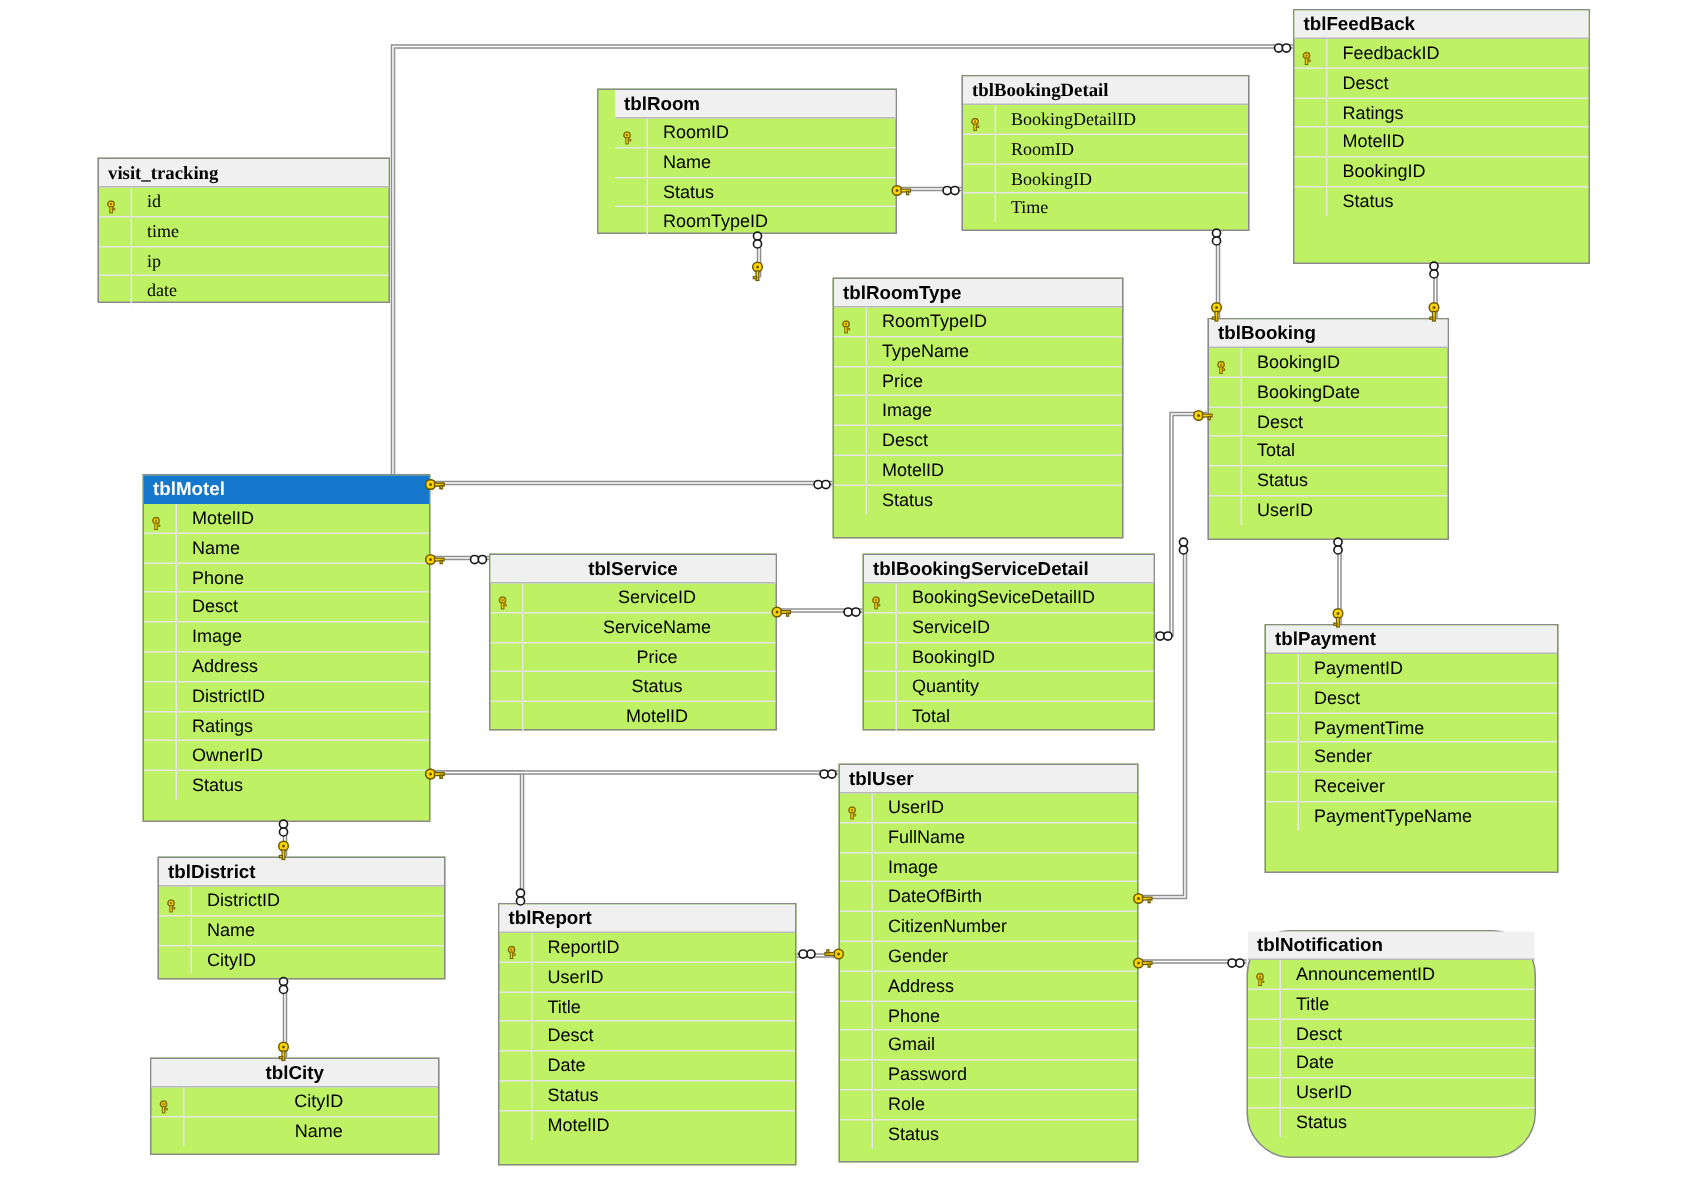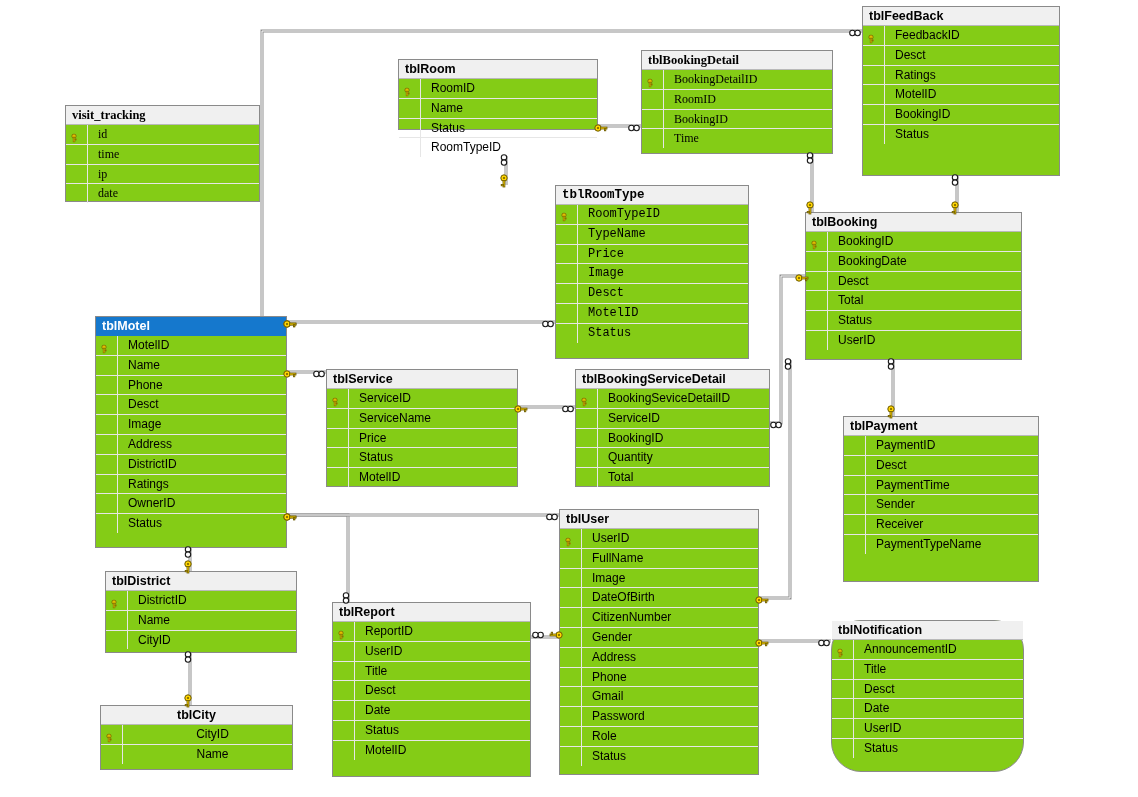--- a/index.html
+++ b/index.html
@@ -10,21 +10,21 @@
     overflow:hidden;
   }
   #canvas{position:relative;width:1138px;height:797px;}
 
   
   #wires{position:absolute;left:0;top:0;width:1138px;height:797px;}
 
   
   .tbl{
     position:absolute;
-    background:#84cc16;
+    background:#bef264;
     border:1px solid #8a8a8a;
     box-sizing:border-box;
     box-shadow:0 0 0 0 rgba(0,0,0,0);
   }
   .tbl .hdr{
     height:18px;
     line-height:18px;
     padding:0 6px;
     font-size:12.5px;
     font-weight:bold;
@@ -120,21 +120,21 @@
                   <circle cx="3" cy="2.6" r="0.7" fill="#7a6700"></circle>
                   <rect x="2.2" y="4.2" width="1.7" height="4.3" fill="#ffd400" stroke="#7a6700" stroke-width="0.7"></rect>
                   <rect x="3.9" y="5.4" width="1.6" height="1.1" fill="#ffd400" stroke="#7a6700" stroke-width="0.6"></rect>
                 </svg></span>
             </div><span class="nm">id</span></div>
           <div class="row"><div class="gut"></div><span class="nm">time</span></div>
           <div class="row"><div class="gut"></div><span class="nm">ip</span></div>
           <div class="row"><div class="gut"></div><span class="nm">date</span></div>
         </div>
       </div>
-      <div class="tbl" style="left: 398px; top: 59px; width: 200px; height: 71px;">
+      <div class="tbl" style="left: 398px; top: 59px; width: 200px; height: 97px; padding-left: 11px;">
         <div class="hdr">tblRoom</div>
         <div class="rows">
           <div class="row"><div class="gut">
               <span class="keyic"><svg viewBox="0 0 11 9" width="11" height="9">
                   <circle cx="3" cy="2.6" r="2.1" fill="#ffd400" stroke="#7a6700" stroke-width="0.9"></circle>
                   <circle cx="3" cy="2.6" r="0.7" fill="#7a6700"></circle>
                   <rect x="2.2" y="4.2" width="1.7" height="4.3" fill="#ffd400" stroke="#7a6700" stroke-width="0.7"></rect>
                   <rect x="3.9" y="5.4" width="1.6" height="1.1" fill="#ffd400" stroke="#7a6700" stroke-width="0.6"></rect>
                 </svg></span>
             </div><span class="nm">RoomID</span></div>
@@ -170,40 +170,40 @@
                   <rect x="3.9" y="5.4" width="1.6" height="1.1" fill="#ffd400" stroke="#7a6700" stroke-width="0.6"></rect>
                 </svg></span>
             </div><span class="nm">FeedbackID</span></div>
           <div class="row"><div class="gut"></div><span class="nm">Desct</span></div>
           <div class="row"><div class="gut"></div><span class="nm">Ratings</span></div>
           <div class="row"><div class="gut"></div><span class="nm">MotelID</span></div>
           <div class="row"><div class="gut"></div><span class="nm">BookingID</span></div>
           <div class="row"><div class="gut"></div><span class="nm">Status</span></div>
         </div>
       </div>
-      <div class="tbl" style="left: 555px; top: 185px; width: 194px; height: 174px; font-family: Liberation Mono, monospace;">
+      <div class="tbl" style="left: 555px; top: 185px; width: 194px; height: 174px;">
         <div class="hdr">tblRoomType</div>
         <div class="rows">
           <div class="row"><div class="gut">
               <span class="keyic"><svg viewBox="0 0 11 9" width="11" height="9">
                   <circle cx="3" cy="2.6" r="2.1" fill="#ffd400" stroke="#7a6700" stroke-width="0.9"></circle>
                   <circle cx="3" cy="2.6" r="0.7" fill="#7a6700"></circle>
                   <rect x="2.2" y="4.2" width="1.7" height="4.3" fill="#ffd400" stroke="#7a6700" stroke-width="0.7"></rect>
                   <rect x="3.9" y="5.4" width="1.6" height="1.1" fill="#ffd400" stroke="#7a6700" stroke-width="0.6"></rect>
                 </svg></span>
             </div><span class="nm">RoomTypeID</span></div>
           <div class="row"><div class="gut"></div><span class="nm">TypeName</span></div>
           <div class="row"><div class="gut"></div><span class="nm">Price</span></div>
           <div class="row"><div class="gut"></div><span class="nm">Image</span></div>
           <div class="row"><div class="gut"></div><span class="nm">Desct</span></div>
           <div class="row"><div class="gut"></div><span class="nm">MotelID</span></div>
           <div class="row"><div class="gut"></div><span class="nm">Status</span></div>
         </div>
       </div>
-      <div class="tbl" style="left: 805px; top: 212px; width: 217px; height: 148px;">
+      <div class="tbl" style="left: 805px; top: 212px; width: 161px; height: 148px;">
         <div class="hdr">tblBooking</div>
         <div class="rows">
           <div class="row"><div class="gut">
               <span class="keyic"><svg viewBox="0 0 11 9" width="11" height="9">
                   <circle cx="3" cy="2.6" r="2.1" fill="#ffd400" stroke="#7a6700" stroke-width="0.9"></circle>
                   <circle cx="3" cy="2.6" r="0.7" fill="#7a6700"></circle>
                   <rect x="2.2" y="4.2" width="1.7" height="4.3" fill="#ffd400" stroke="#7a6700" stroke-width="0.7"></rect>
                   <rect x="3.9" y="5.4" width="1.6" height="1.1" fill="#ffd400" stroke="#7a6700" stroke-width="0.6"></rect>
                 </svg></span>
             </div><span class="nm">BookingID</span></div>
@@ -229,21 +229,21 @@
           <div class="row"><div class="gut"></div><span class="nm">Phone</span></div>
           <div class="row"><div class="gut"></div><span class="nm">Desct</span></div>
           <div class="row"><div class="gut"></div><span class="nm">Image</span></div>
           <div class="row"><div class="gut"></div><span class="nm">Address</span></div>
           <div class="row"><div class="gut"></div><span class="nm">DistrictID</span></div>
           <div class="row"><div class="gut"></div><span class="nm">Ratings</span></div>
           <div class="row"><div class="gut"></div><span class="nm">OwnerID</span></div>
           <div class="row"><div class="gut"></div><span class="nm">Status</span></div>
         </div>
       </div>
-      <div class="tbl" style="left: 326px; top: 369px; width: 192px; height: 118px;">
+      <div class="tbl" style="left: 326px; top: 369px; width: 192px; height: 118px; text-align: center;">
         <div class="hdr">tblService</div>
         <div class="rows">
           <div class="row"><div class="gut">
               <span class="keyic"><svg viewBox="0 0 11 9" width="11" height="9">
                   <circle cx="3" cy="2.6" r="2.1" fill="#ffd400" stroke="#7a6700" stroke-width="0.9"></circle>
                   <circle cx="3" cy="2.6" r="0.7" fill="#7a6700"></circle>
                   <rect x="2.2" y="4.2" width="1.7" height="4.3" fill="#ffd400" stroke="#7a6700" stroke-width="0.7"></rect>
                   <rect x="3.9" y="5.4" width="1.6" height="1.1" fill="#ffd400" stroke="#7a6700" stroke-width="0.6"></rect>
                 </svg></span>
             </div><span class="nm">ServiceID</span></div>

